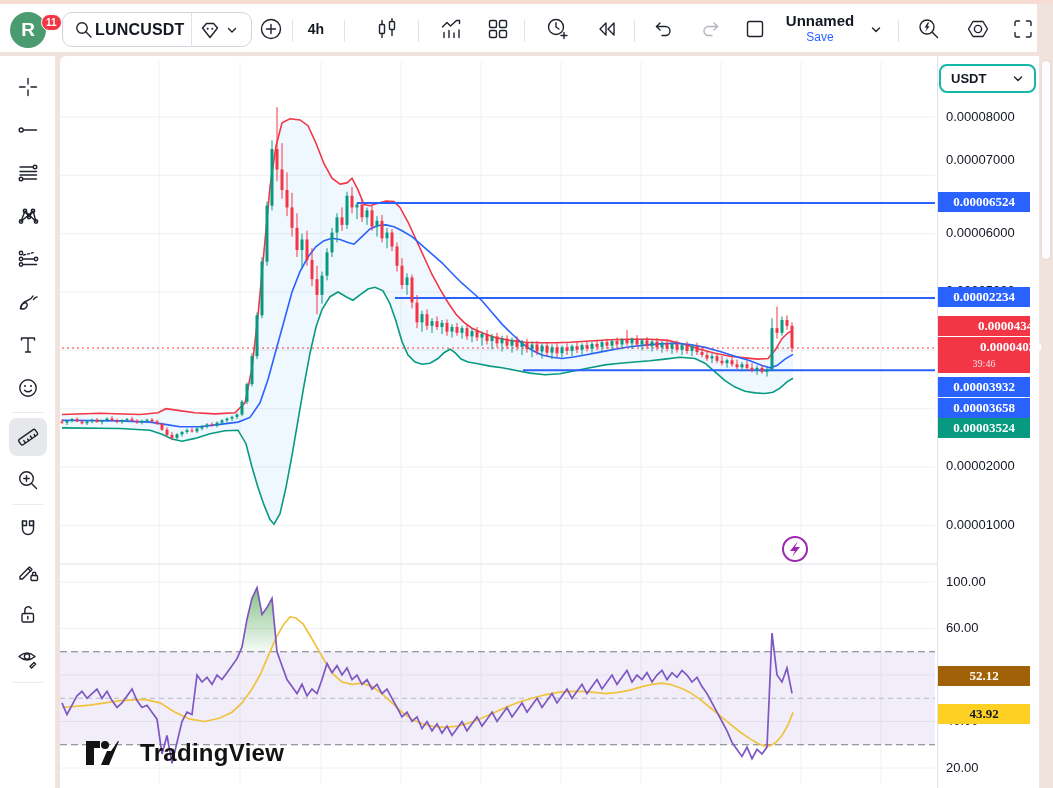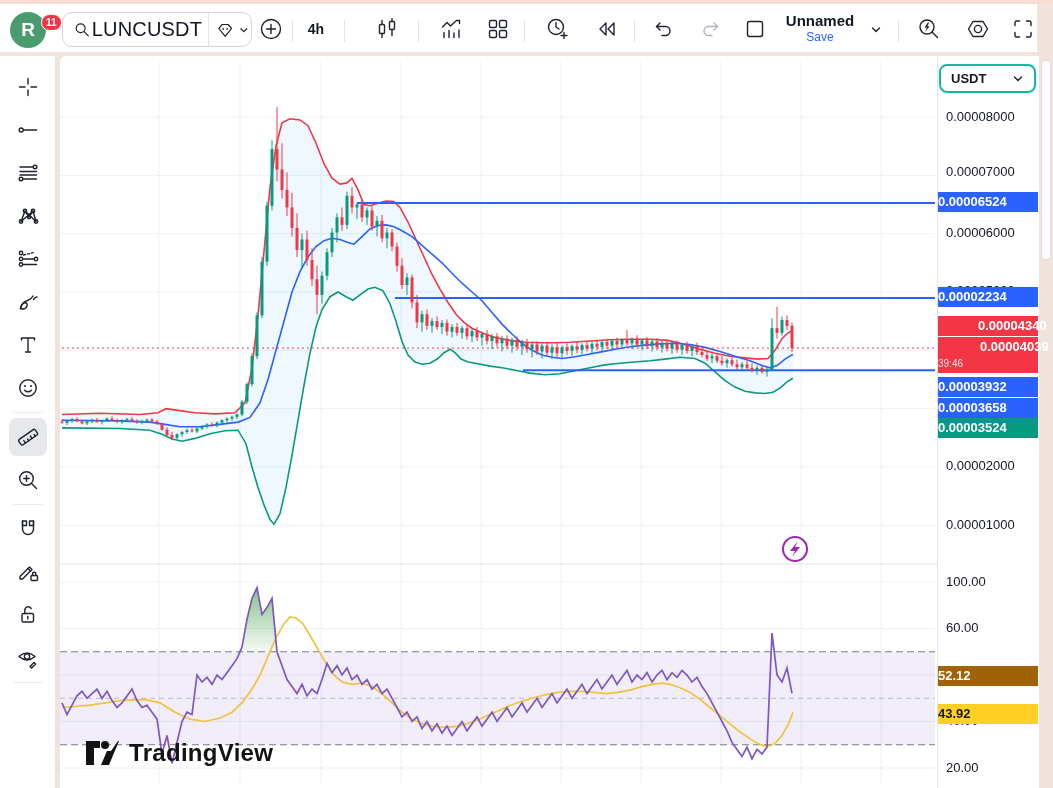--- a/index.html
+++ b/index.html
@@ -26,21 +26,21 @@
   #avatar-badge {
     position:absolute; left:31px; top:2px; min-width:17px; height:17px; padding:0 4px; border-radius:9px;
     background:#f23645; color:#fff; font-size:10px; font-weight:bold;
     display:flex; align-items:center; justify-content:center; border:1.5px solid #fff;
   }
   #symbol-box {
     position:absolute; left:62px; top:8px; height:35px; width:190px;
     border:1px solid #d1d4dc; border-radius:10px; display:flex; align-items:center; cursor:pointer; background:#fff;
   }
   #symbol-box .sb-div { width:1px; height:34px; background:#e0e3eb; margin-left:6px; }
-  #symbol-text { font-size:20px; font-weight:normal; letter-spacing:.2px; margin-left:0; }
+  #symbol-text { font-size:16px; font-weight:bold; letter-spacing:.2px; margin-left:0; }
   #interval-btn { position:absolute; left:296px; top:8px; width:40px; height:34px; border-radius:6px;
     display:flex; align-items:center; justify-content:center; font-size:14px; font-weight:bold; cursor:pointer; }
   #name-block { position:absolute; left:770px; top:7px; width:100px; text-align:center; cursor:pointer; }
   #layout-name { font-size:15px; font-weight:bold; line-height:19px; }
   #save-label { font-size:12px; color:#2962ff; line-height:14px; }
   svg.ic { display:block; }
   svg.ic path, svg.ic circle, svg.ic rect, svg.ic line, svg.ic polyline {
     fill:none; stroke:#1e222d; stroke-width:1.4; stroke-linecap:round; stroke-linejoin:round;
   }
   svg.ic .fil { fill:#1e222d; stroke:none; }
@@ -56,27 +56,27 @@
   
   #chart-panel { position:absolute; left:60px; top:56px; width:979px; height:732px; background:#fff; border-radius:6px 0 0 0; }
   #chart-svg { position:absolute; left:0; top:0; }
   #axis { position:absolute; left:877px; top:0; width:102px; height:732px; background:#fff; border-left:1px solid #e0e3eb; }
   #usdt-dd {
     position:absolute; left:1px; top:8px; width:97px; height:29px; border:2px solid #14b8a6; border-radius:8px;
     display:flex; align-items:center; cursor:pointer; background:#fff; z-index:3;
   }
   #usdt-dd span { font-size:13px; font-weight:bold; margin-left:10px; flex:1; }
   .tick { position:absolute; left:8px; height:16px; line-height:16px; font-size:13px; color:#131722; z-index:1; white-space:nowrap; }
-  .plabel { position:absolute; left:0; width:100px; height:20px; line-height:20px; 
-    font-size:13px; font-weight:bold; color:#fff; z-index:2; }
+  .plabel { position:absolute; left:0; width:92px; height:20px; line-height:20px; text-align:center;
+    font-size:13px; font-weight:bold; color:#fff; z-index:2;font-family:Liberation Serif, serif; }
   .plabel.small { height:17px; line-height:15px; font-size:10px; font-weight:normal; color:rgba(255,255,255,.85); }
   .plabel.dark { color:#131722; }
 
   #watermark { position:absolute; left:25px; top:683px; display:flex; align-items:center; z-index:4; }
-  #watermark .wm-text { font-size:24px; font-weight:bold; color:#131313; letter-spacing:.3px; margin-left:6px; }
+  #watermark .wm-text { font-size:24px; font-weight:bold; color:#131313; letter-spacing:.3px; margin-left:17px; }
 
   
   #scrollbar { position:absolute; left:1039px; top:56px; width:14px; height:732px; }
   #scroll-thumb { position:absolute; left:2px; top:4px; width:10px; height:200px; background:#fdfdfd; border:1px solid #e6dcd7; border-radius:5px; cursor:pointer; }
 </style>
 </head>
 <body>
 
 <div id="top-strip"></div>
 
@@ -686,21 +686,21 @@
 
   <div id="axis">
     <div id="usdt-dd">
       <span>USDT</span>
       <svg class="ic" width="16" height="16" viewBox="0 0 16 16" style="margin-right:8px">
         <path d="M4.5 6 L8 9.5 L11.5 6"></path>
       </svg>
     </div>
     <div id="axis-labels">
         <div class="tick" style="top: 53px;">0.00008000</div>
-        <div class="tick" style="top: 108px;">0.00007000</div>
+        <div class="tick" style="top: 96px;">0.00007000</div>
         <div class="tick" style="top: 169px;">0.00006000</div>
         <div class="tick" style="top: 227px;">0.00005000</div>
         <div class="tick" style="top: 402px;">0.00002000</div>
         <div class="tick" style="top: 461px;">0.00001000</div>
         <div class="tick" style="top: 518px;">100.00</div>
         <div class="tick" style="top: 564px;">60.00</div>
         <div class="tick" style="top: 611px;">60.00</div>
         <div class="tick" style="top: 657px;">40.00</div>
         <div class="tick" style="top: 704px;">20.00</div>
         <div class="plabel" style="background: rgb(41, 98, 255); top: 136px;">0.00006524</div>

